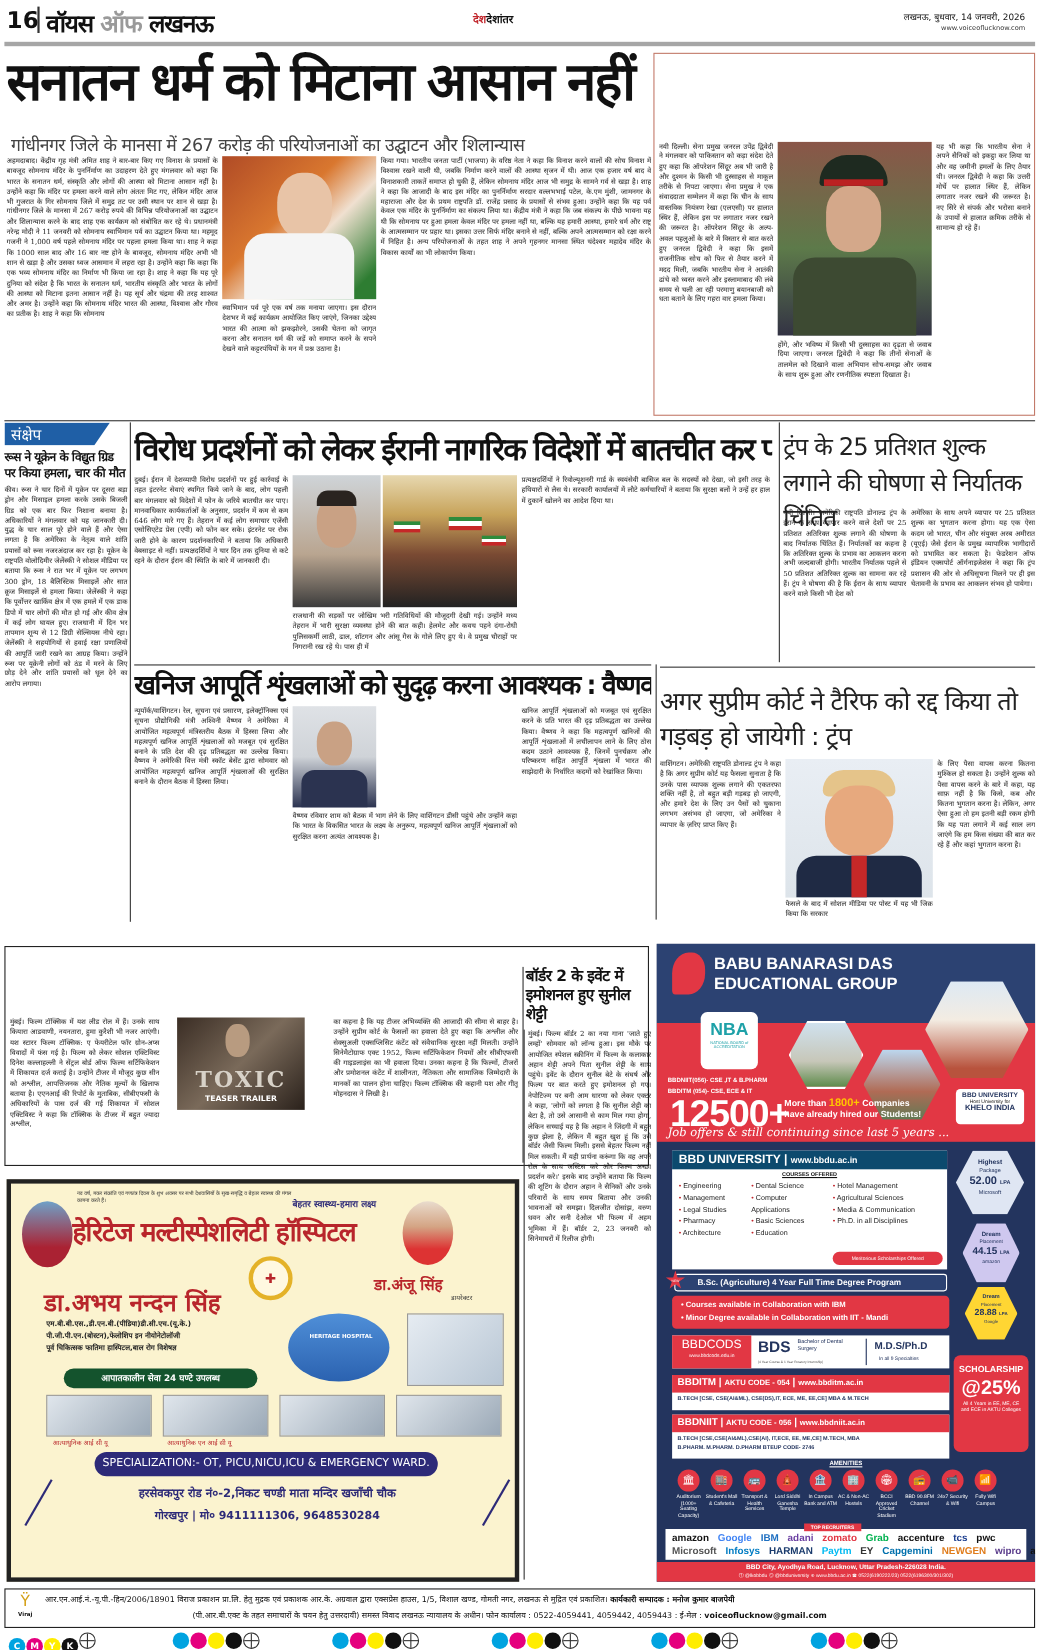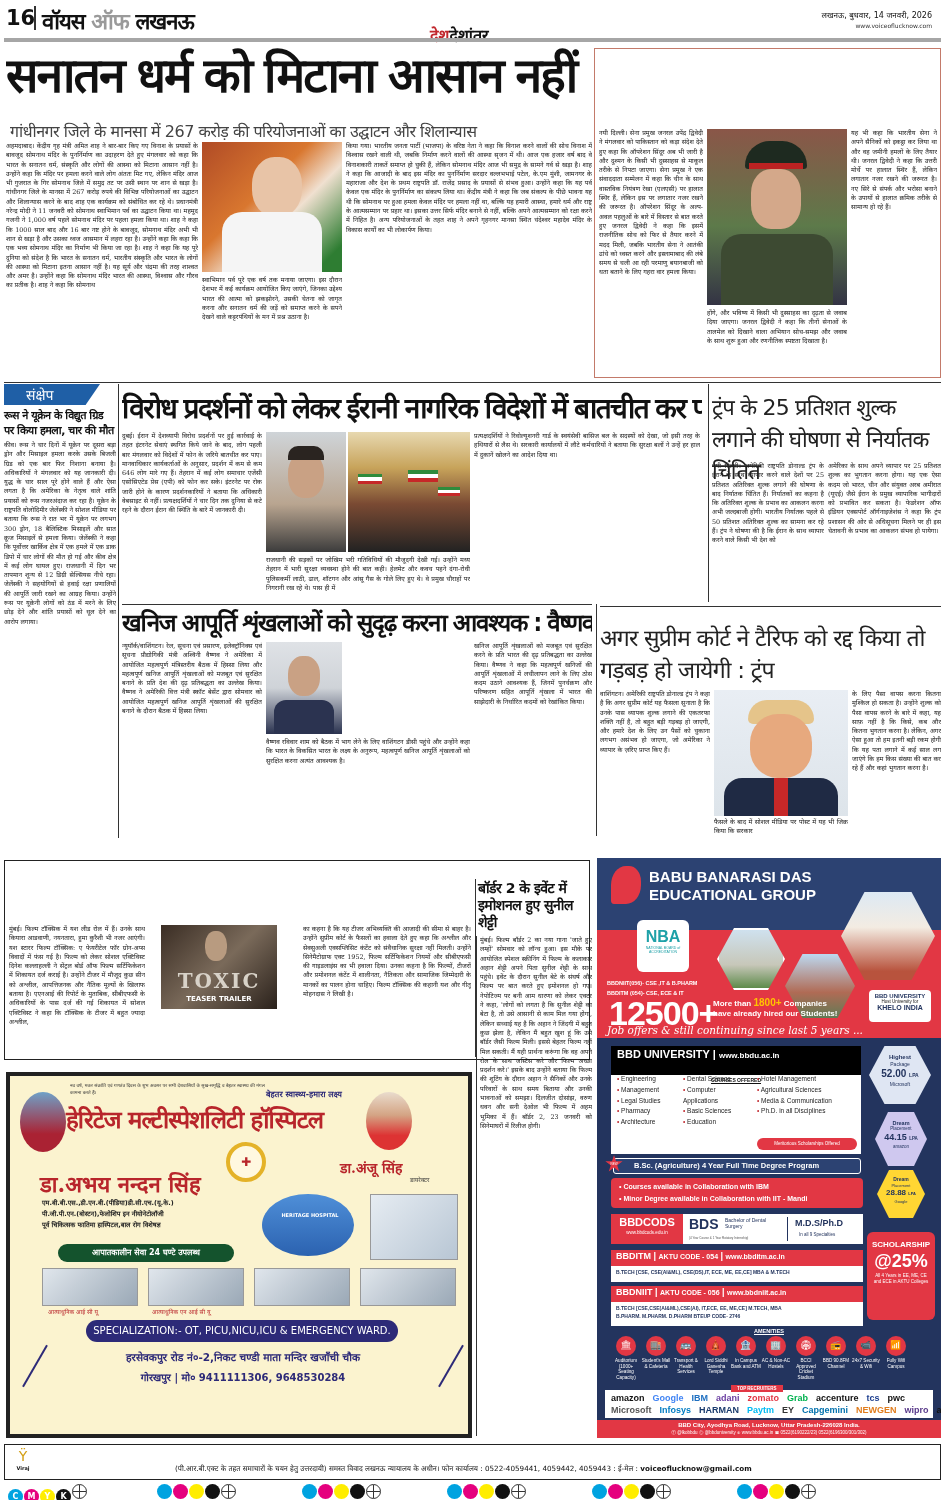--- a/index.html
+++ b/index.html
@@ -23,21 +23,21 @@
 <body>
 
 <div class="abs" style="left:0;top:0;width:938px;height:40px;">
   <div class="abs" style="left:6px;top:6px;font-weight:bold;font-size:21px;">16</div>
   <div class="abs" style="left:34px;top:6px;width:2px;height:24px;background:#333"></div>
   <div class="abs masthead-title" style="left:42px;top:5px;">
     <span>वॉयस</span>
     <span style="color:#9a9a9a">ऑफ</span>
     <span>लखनऊ</span>
   </div>
-  <div class="abs" style="left:430px;top:24px;font-weight:bold;font-size:16px;">
+  <div class="abs" style="left:430px;top:10px;font-weight:bold;font-size:10px;">
     <span style="color:#c1272d">देश</span><span>देशांतर</span>
   </div>
   <div class="abs" style="right:6px;top:9px;font-size:8px;text-align:right">लखनऊ, बुधवार, 14 जनवरी, 2026</div>
   <div class="abs" style="right:6px;top:22px;font-size:6px;text-align:right;color:#333">www.voiceoflucknow.com</div>
 </div>
 <div class="abs" style="left:4px;top:38px;width:937px;height:4px;background:#a6a6a6"></div>
 
 <div class="abs hl" style="left:6px;top:44px;width:586px;font-size:48px;line-height:62px;letter-spacing:-2px">सनातन धर्म को मिटाना आसान नहीं :शाह</div>
 <div class="abs" style="left:10px;top:120px;width:585px;font-size:16px;color:#444;white-space:nowrap;overflow:hidden;letter-spacing:-0.5px">गांधीनगर जिले के मानसा में 267 करोड़ की परियोजनाओं का उद्घाटन और शिलान्यास</div>
 <div class="abs body-text" style="left:6px;top:142px;width:192px;height:236px">अहमदाबाद। केंद्रीय गृह मंत्री अमित शाह ने बार-बार किए गए विनाश के प्रयासों के बावजूद सोमनाथ मंदिर के पुनर्निर्माण का उदाहरण देते हुए मंगलवार को कहा कि भारत के सनातन धर्म, संस्कृति और लोगों की आस्था को मिटाना आसान नहीं है। उन्होंने कहा कि मंदिर पर हमला करने वाले लोग अंततः मिट गए, लेकिन मंदिर आज भी गुजरात के गिर सोमनाथ जिले में समुद्र तट पर उसी स्थान पर शान से खड़ा है। गांधीनगर जिले के मानसा में 267 करोड़ रुपये की विभिन्न परियोजनाओं का उद्घाटन और शिलान्यास करने के बाद शाह एक कार्यक्रम को संबोधित कर रहे थे। प्रधानमंत्री नरेन्द्र मोदी ने 11 जनवरी को सोमनाथ स्वाभिमान पर्व का उद्घाटन किया था। महमूद गजनी ने 1,000 वर्ष पहले सोमनाथ मंदिर पर पहला हमला किया था। शाह ने कहा कि 1000 साल बाद और 16 बार नष्ट होने के बावजूद, सोमनाथ मंदिर अभी भी शान से खड़ा है और उसका ध्वज आसमान में लहरा रहा है। उन्होंने कहा कि कहा कि एक भव्य सोमनाथ मंदिर का निर्माण भी किया जा रहा है। शाह ने कहा कि यह पूरे दुनिया को संदेश है कि भारत के सनातन धर्म, भारतीय संस्कृति और भारत के लोगों की आस्था को मिटाना इतना आसान नहीं है। यह सूर्य और चंद्रमा की तरह शाश्वत और अमर है। उन्होंने कहा कि सोमनाथ मंदिर भारत की आस्था, विश्वास और गौरव का प्रतीक है। शाह ने कहा कि सोमनाथ</div>
@@ -56,21 +56,21 @@
     <div class="abs" style="left:44px;top:40px;width:50px;height:60px;background:#d4a88a;border-radius:40%"></div>
     <div class="abs" style="left:14px;top:105px;width:112px;height:72px;background:#3d4a32;border-radius:20px 20px 0 0"></div>
   </div>
   <div class="abs body-text" style="left:112px;top:260px;width:140px;height:66px">होंगे, और भविष्य में किसी भी दुस्साहस का दृढ़ता से जवाब दिया जाएगा। जनरल द्विवेदी ने कहा कि तीनों सेनाओं के तालमेल को दिखाने वाला अभियान सोच-समझ और जवाब के साथ शुरू हुआ और रणनीतिक स्पष्टता दिखाता है।</div>
   <div class="abs body-text" style="left:256px;top:80px;width:86px;height:246px">यह भी कहा कि भारतीय सेना ने अपने सैनिकों को इकट्ठा कर लिया था और वह जमीनी हमलों के लिए तैयार थी। जनरल द्विवेदी ने कहा कि उत्तरी मोर्चे पर हालात स्थिर हैं, लेकिन लगातार नजर रखने की जरूरत है। नए सिरे से संपर्क और भरोसा बनाने के उपायों से हालात क्रमिक तरीके से सामान्य हो रहे हैं।</div>
 </div>
 
 <div class="abs" style="left:4px;top:382px;width:937px;height:1px;background:#333"></div>
 
 <div class="abs" style="left:4px;top:384px;width:112px;height:454px">
-  <div style="background:#1f5fa6;color:#fff;font-size:14px;padding:1px 22px;width:96px;clip-path:polygon(0 0,100% 0,85% 100%,0 100%)">संक्षेप</div>
+  <div style="background:#1f5fa6;color:#fff;font-size:14px;padding:1px 6px;width:96px;clip-path:polygon(0 0,100% 0,85% 100%,0 100%)">संक्षेप</div>
   <div style="font-size:11px;font-weight:bold;line-height:15px;margin-top:3px;letter-spacing:-0.5px">रूस ने यूक्रेन के विद्युत ग्रिड पर किया हमला, चार की मौत</div>
   <div class="body-text" style="margin-top:3px;height:390px">कीव। रूस ने चार दिनों में यूक्रेन पर दूसरा बड़ा ड्रोन और मिसाइल हमला करके उसके बिजली ग्रिड को एक बार फिर निशाना बनाया है। अधिकारियों ने मंगलवार को यह जानकारी दी। युद्ध के चार साल पूरे होने वाले हैं और ऐसा लगता है कि अमेरिका के नेतृत्व वाले शांति प्रयासों को रूस नजरअंदाज कर रहा है। यूक्रेन के राष्ट्रपति वोलोदिमीर जेलेंस्की ने सोशल मीडिया पर बताया कि रूस ने रात भर में यूक्रेन पर लगभग 300 ड्रोन, 18 बैलिस्टिक मिसाइलें और सात क्रूज मिसाइलें से हमला किया। जेलेंस्की ने कहा कि पूर्वोत्तर खार्किव क्षेत्र में एक हमले में एक डाक डिपो में चार लोगों की मौत हो गई और कीव क्षेत्र में कई लोग घायल हुए। राजधानी में दिन भर तापमान शून्य से 12 डिग्री सेल्सियस नीचे रहा। जेलेंस्की ने सहयोगियों से हवाई रक्षा प्रणालियों की आपूर्ति जारी रखने का आग्रह किया। उन्होंने रूस पर यूक्रेनी लोगों को ठंड में मरने के लिए छोड़ देने और शांति प्रयासों को धूल देने का आरोप लगाया।</div>
 </div>
 <div class="abs" style="left:118px;top:384px;width:1px;height:454px;background:#333"></div>
 
 <div class="abs hl" style="left:122px;top:392px;width:580px;font-size:28px;line-height:34px;letter-spacing:-1.5px">विरोध प्रदर्शनों को लेकर ईरानी नागरिक विदेशों में बातचीत कर पाये</div>
 <div class="abs body-text" style="left:122px;top:432px;width:140px;height:170px">दुबई। ईरान में देशव्यापी विरोध प्रदर्शनों पर हुई कार्रवाई के तहत इंटरनेट सेवाएं स्थगित किये जाने के बाद, लोग पहली बार मंगलवार को विदेशों में फोन के जरिये बातचीत कर पाए। मानवाधिकार कार्यकर्ताओं के अनुसार, प्रदर्शन में कम से कम 646 लोग मारे गए हैं। तेहरान में कई लोग समाचार एजेंसी एसोसिएटेड प्रेस (एपी) को फोन कर सके। इंटरनेट पर रोक जारी होने के कारण प्रदर्शनकारियों ने बताया कि अधिकारी वेबसाइट से नहीं। प्रत्यक्षदर्शियों ने चार दिन तक दुनिया से कटे रहने के दौरान ईरान की स्थिति के बारे में जानकारी दी।</div>
 <div class="abs photo" style="left:266px;top:432px;width:80px;height:120px;background:linear-gradient(180deg,#cfd4d8 0%,#b9a590 60%,#3c3c3c 100%)">
   <div class="abs" style="left:22px;top:20px;width:36px;height:46px;background:#c9a184;border-radius:45%"></div>
   <div class="abs" style="left:22px;top:14px;width:36px;height:14px;background:#2a2420;border-radius:10px 10px 0 0"></div>
@@ -183,21 +183,21 @@
     <div>have already hired our Students!</div>
   </div>
   <div class="abs" style="left:10px;top:166px;color:#fff;font-family:'DejaVu Serif',serif;font-style:italic;font-size:10.5px">Job offers &amp; still continuing since last 5 years ...</div>
   <div class="abs" style="left:272px;top:132px;width:62px;height:32px;background:#fff;border-radius:4px;text-align:center;font-size:4.5px;line-height:6px;padding-top:3px">
     <div style="font-weight:bold;color:#23345e;font-size:6px">BBD UNIVERSITY</div>
     <div>Host University for</div>
     <div style="font-weight:bold;color:#23345e;font-size:7px">KHELO INDIA</div>
   </div>
 
   <div class="abs" style="left:14px;top:188px;width:250px;height:108px;background:#fff">
-    <div style="background:#000000;color:#fff;font-weight:bold;font-size:11px;padding:2px 6px;height:29px;white-space:nowrap">
+    <div style="background:#0c4a6e;color:#fff;font-weight:bold;font-size:11px;padding:2px 6px;height:17px;white-space:nowrap">
       <span>BBD UNIVERSITY</span> | <span style="font-size:8px">www.bbdu.ac.in</span>
     </div>
     <div style="text-align:center;font-size:5px;font-weight:bold;text-decoration:underline;margin-top:2px">COURSES OFFERED</div>
     <ul class="bullet-list abs" style="left:6px;top:28px;font-size:6.5px;line-height:10.8px">
       <li>Engineering</li>
       <li>Management</li>
       <li>Legal Studies</li>
       <li>Pharmacy</li>
       <li>Architecture</li>
     </ul>
@@ -238,21 +238,21 @@
   <div class="abs" style="left:16px;top:300px;width:248px;height:16px;background:#2c4272;border:1px solid #fff;border-radius:3px;color:#fff;font-size:7.5px;font-weight:bold;line-height:14px;padding-left:20px;white-space:nowrap">B.Sc. (Agriculture) 4 Year Full Time Degree Program</div>
   <div class="abs" style="left:8px;top:297px;width:18px;height:18px;background:#e23744;clip-path:polygon(50% 0,61% 35%,98% 35%,68% 57%,79% 91%,50% 70%,21% 91%,32% 57%,2% 35%,39% 35%);font-size:3px;color:#fff;text-align:center;line-height:18px">NEW COURSE</div>
 
   <div class="abs" style="left:14px;top:320px;width:252px;height:30px;background:#e23744;border-radius:4px;color:#fff;font-size:7px;font-weight:bold;line-height:12px;padding:3px 8px">
     <div>• <span>Courses available in Collaboration with</span> <span>IBM</span></div>
     <div>• <span>Minor Degree available in Collaboration with</span> <span>IIT - Mandi</span></div>
   </div>
 
   <div class="abs" style="left:14px;top:356px;width:252px;height:30px;background:#fff">
     <div class="abs" style="left:0;top:0;width:72px;height:30px;background:#e23744;color:#fff;text-align:center">
-      <div style="font-weight:bold;font-size:11px;line-height:16px">BBDCODS</div>
+      <div style="font-weight:normal;font-size:11px;line-height:16px">BBDCODS</div>
       <div style="font-size:4.5px">www.bbdcods.edu.in</div>
     </div>
     <div class="abs" style="left:78px;top:2px;font-weight:bold;font-size:14px;color:#23345e">BDS</div>
     <div class="abs" style="left:114px;top:3px;width:50px;font-size:5px;line-height:6px;color:#23345e">Bachelor of Dental Surgery</div>
     <div class="abs" style="left:78px;top:22px;font-size:3px;color:#555">(4 Year Course &amp; 1 Year Rotatory Internship)</div>
     <div class="abs" style="left:176px;top:3px;width:1px;height:24px;background:#23345e"></div>
     <div class="abs" style="left:184px;top:4px;font-weight:bold;font-size:9px;color:#23345e">M.D.S/Ph.D</div>
     <div class="abs" style="left:188px;top:18px;font-size:4.5px;color:#23345e">In all 9 Specialties</div>
   </div>
 
@@ -296,18 +296,21 @@
       <span>☎</span> <span>0522(6190222/23) 0522(6196300/301/302)</span>
     </div>
   </div>
 </div>
 
 <div class="abs" style="left:4px;top:1444px;width:937px;height:36px;border:1.5px solid #222">
   <div class="abs" style="left:8px;top:2px;width:20px;height:30px;text-align:center">
     <div style="font-size:14px;color:#d4a017;line-height:18px">Ÿ</div>
     <div style="font-size:5px;font-weight:bold">Viraj</div>
   </div>
+  <div class="abs" style="left:36px;top:3px;width:896px;font-size:7.2px;white-space:nowrap;overflow:hidden">
+    <span>आर.एन.आई.नं.-यू.पी.-हिन/2006/18901 विराज प्रकाशन प्रा.लि. हेतु मुद्रक एवं प्रकाशक आर.के. अग्रवाल द्वारा एक्सप्रेस हाउस, 1/5, विशाल खण्ड, गोमती नगर, लखनऊ से मुद्रित एवं प्रकाशित।</span> <b>कार्यकारी सम्पादक : मनोज कुमार बाजपेयी</b>
+  </div>
   <div class="abs" style="left:170px;top:18px;width:760px;font-size:7.2px;white-space:nowrap;overflow:hidden">
     <span>(पी.आर.बी.एक्ट के तहत समाचारों के चयन हेतु उत्तरदायी) समस्त विवाद लखनऊ न्यायालय के अधीन। फोन कार्यालय : 0522-4059441, 4059442, 4059443 : ई-मेल :</span> <b>voiceoflucknow@gmail.com</b>
   </div>
 </div>
 
 <div class="abs" style="left:8px;top:1484px;width:930px;height:16px" id="print-marks"><span style="display: inline-block; margin-right: 70px;"><span class="cmyk" style="background: rgb(0, 163, 224);">C</span><span class="cmyk" style="background: rgb(229, 0, 126);">M</span><span class="cmyk" style="background: rgb(255, 237, 0);">Y</span><span class="cmyk" style="background: rgb(17, 17, 17);">K</span><span class="reg"></span></span><span style="display: inline-block; margin-right: 66px;"><span class="cmyk" style="background: rgb(0, 163, 224);"></span><span class="cmyk" style="background: rgb(229, 0, 126);"></span><span class="cmyk" style="background: rgb(255, 237, 0);"></span><span class="cmyk" style="background: rgb(17, 17, 17);"></span><span class="reg"></span></span><span style="display: inline-block; margin-right: 66px;"><span class="cmyk" style="background: rgb(0, 163, 224);"></span><span class="cmyk" style="background: rgb(229, 0, 126);"></span><span class="cmyk" style="background: rgb(255, 237, 0);"></span><span class="cmyk" style="background: rgb(17, 17, 17);"></span><span class="reg"></span></span><span style="display: inline-block; margin-right: 66px;"><span class="cmyk" style="background: rgb(0, 163, 224);"></span><span class="cmyk" style="background: rgb(229, 0, 126);"></span><span class="cmyk" style="background: rgb(255, 237, 0);"></span><span class="cmyk" style="background: rgb(17, 17, 17);"></span><span class="reg"></span></span><span style="display: inline-block; margin-right: 66px;"><span class="cmyk" style="background: rgb(0, 163, 224);"></span><span class="cmyk" style="background: rgb(229, 0, 126);"></span><span class="cmyk" style="background: rgb(255, 237, 0);"></span><span class="cmyk" style="background: rgb(17, 17, 17);"></span><span class="reg"></span></span><span style="display: inline-block; margin-right: 66px;"><span class="cmyk" style="background: rgb(0, 163, 224);"></span><span class="cmyk" style="background: rgb(229, 0, 126);"></span><span class="cmyk" style="background: rgb(255, 237, 0);"></span><span class="cmyk" style="background: rgb(17, 17, 17);"></span><span class="reg"></span></span></div>
 
 </body></html>

